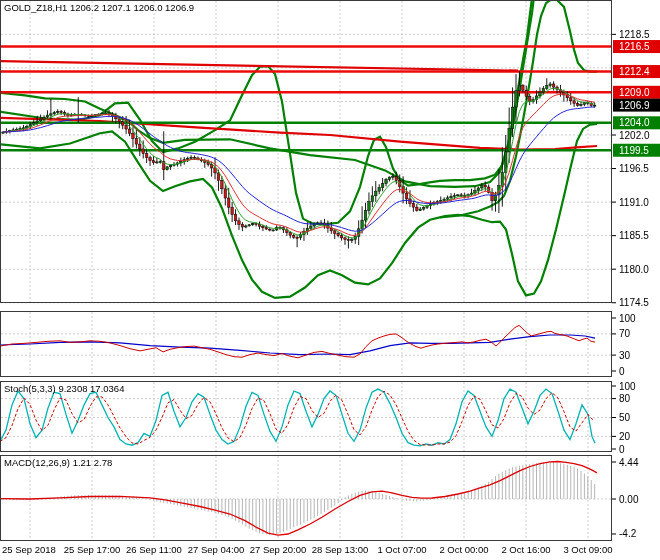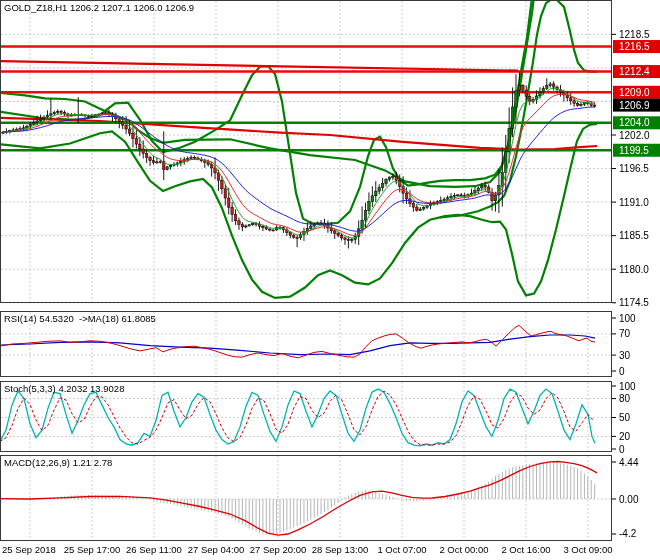--- a/index.html
+++ b/index.html
@@ -5,22 +5,21 @@
   html,body{margin:0;padding:0;background:#fff;}
   #terminal{position:relative;width:660px;height:560px;background:#fff;overflow:hidden;
     font-family:"Liberation Sans",sans-serif;-webkit-font-smoothing:none;}
   #chart-svg{position:absolute;left:0;top:0;}
   .hdr{position:absolute;font-size:9.5px;color:#000;white-space:pre;z-index:5;text-align:right;}
 </style>
 </head>
 <body>
 <div id="terminal">
   <div class="hdr" style="left:4px;top:2px">GOLD_Z18,H1 1206.2 1207.1 1206.0 1206.9</div>
-  <div class="hdr" style="left:4px;top:313px">RSI(14) 54.5320  -&gt;MA(18) 61.8085</div>
-  <div class="hdr" style="left:4px;top:383px">Stoch(5,3,3) 4.2032 13.9028</div>
+  <div class="hdr" style="left:4px;top:383px">Stoch(5,3,3) 9.2308 17.0364</div>
   <div class="hdr" style="left:4px;top:457px">MACD(12,26,9) 1.21 2.78</div>
   <svg id="chart-svg" width="660" height="560">
       <defs>
         <clipPath id="mainclip">
           <rect x="1" y="1" width="610" height="301"></rect>
         </clipPath>
       </defs>
       <g stroke="#cdcdcd" stroke-width="1" stroke-dasharray="2,2">
         <line x1="30" y1="1" x2="30" y2="302"></line>
         <line x1="92" y1="1" x2="92" y2="302"></line>

